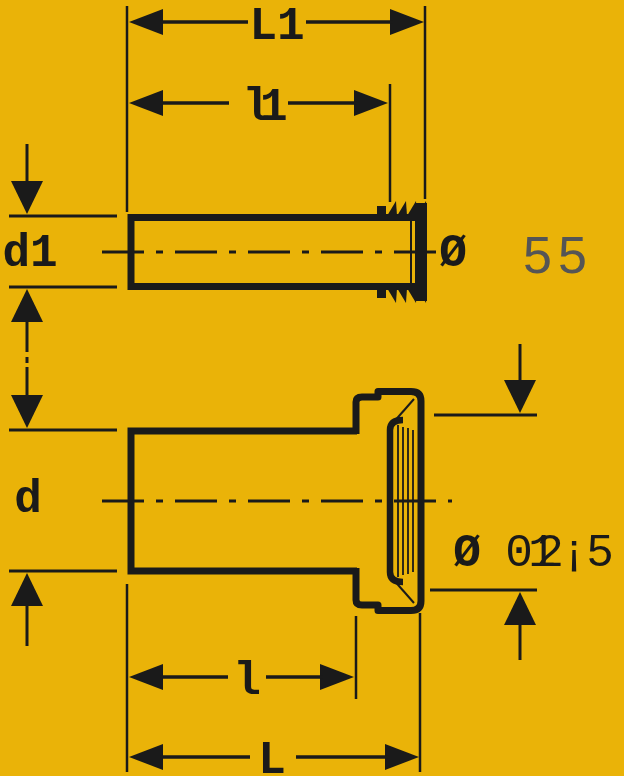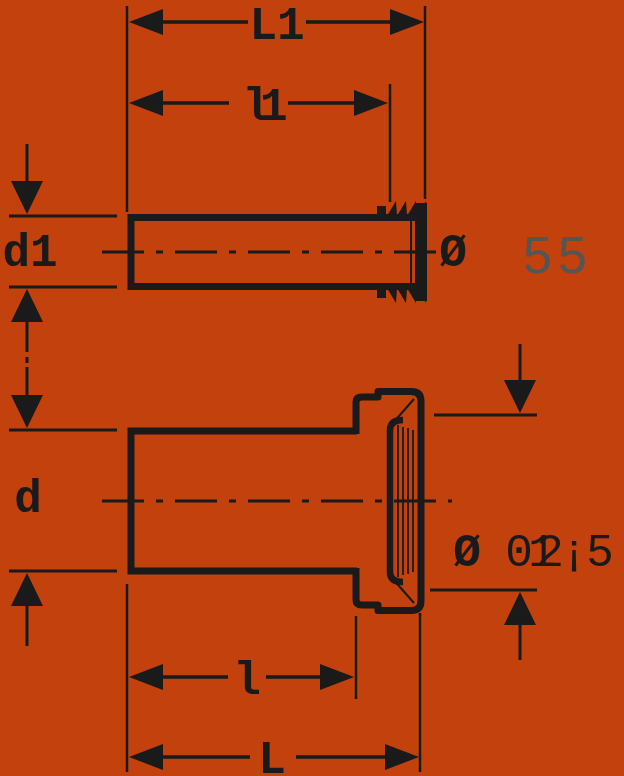--- a/index.html
+++ b/index.html
@@ -1,20 +1,20 @@
 <!DOCTYPE html>
 <html><head>
 <meta charset="utf-8">
 <style>
   html, body { margin: 0; padding: 0; background: #ffffff; }
   .stage {
     position: relative;
     width: 624px;
     height: 776px;
-    background: #c2410c;
+    background: #eab308;
     overflow: hidden;
     font-family: "Liberation Mono", "DejaVu Sans Mono", monospace;
   }
   svg { position: absolute; left: 0; top: 0; display: block; }
   .dim-label {
     font-family: "Liberation Mono", "DejaVu Sans Mono", monospace;
     font-size: 46px;
     font-weight: bold;
     fill: #1a1a1a;
   }

